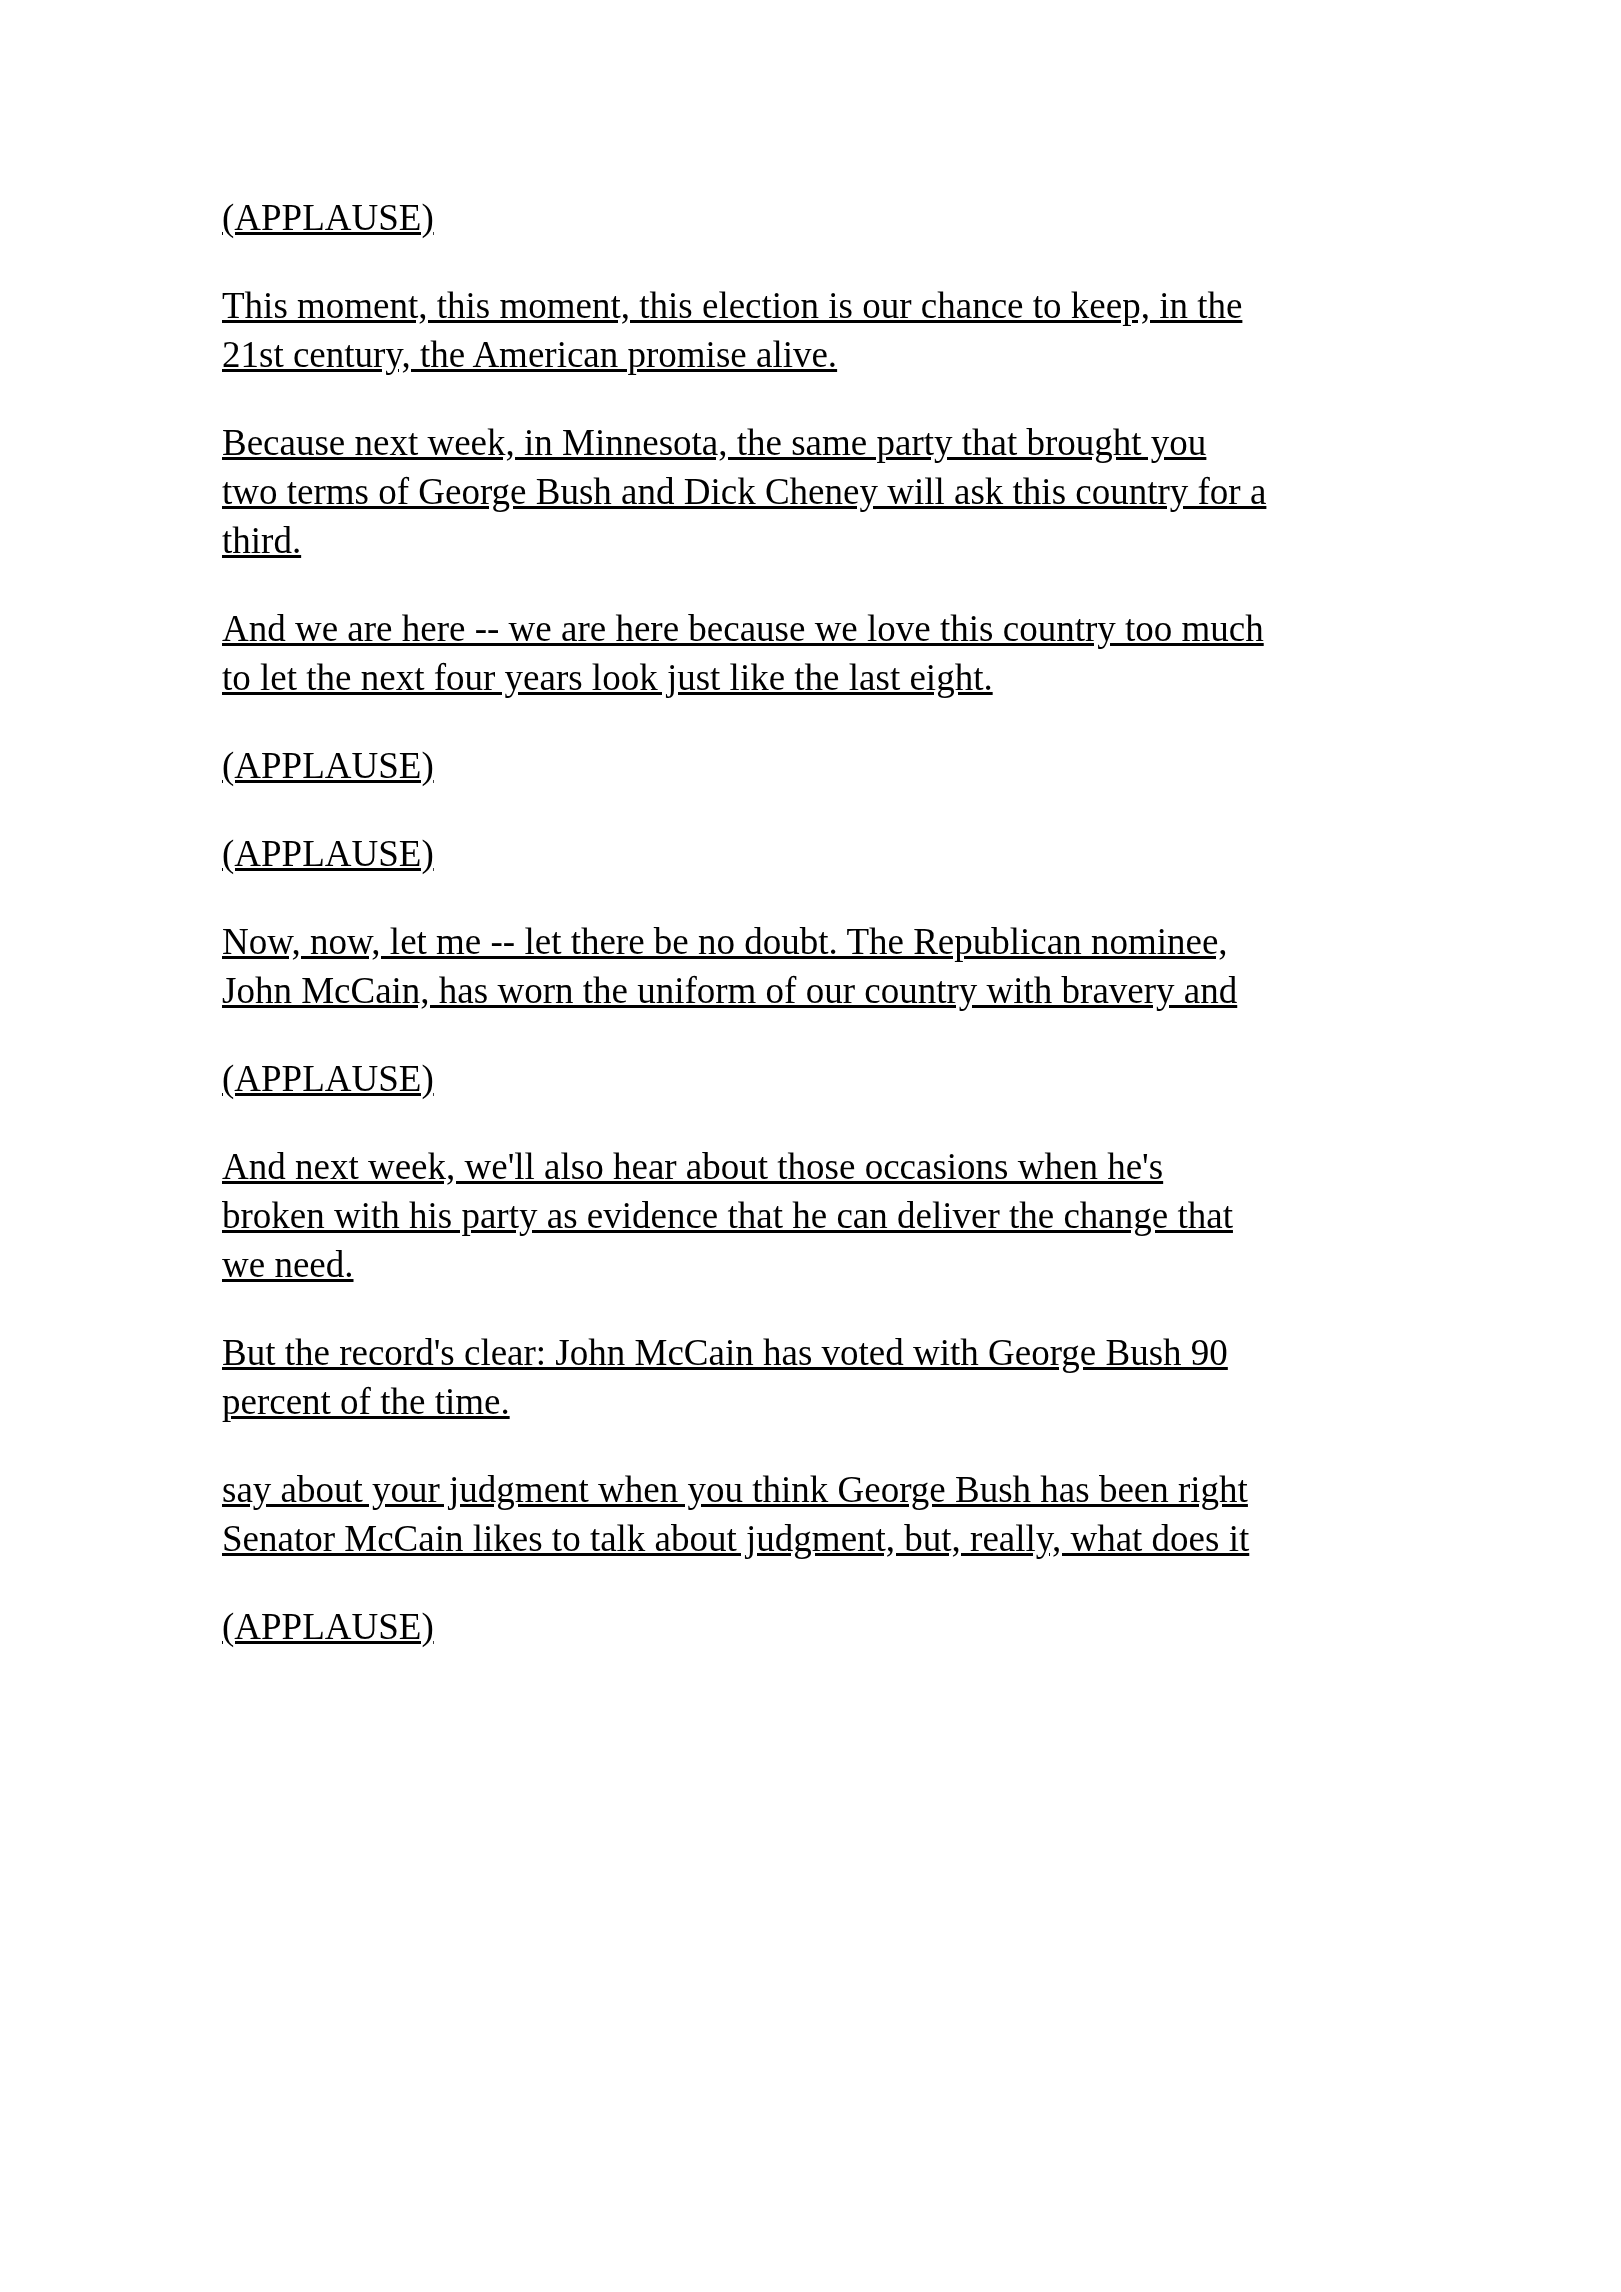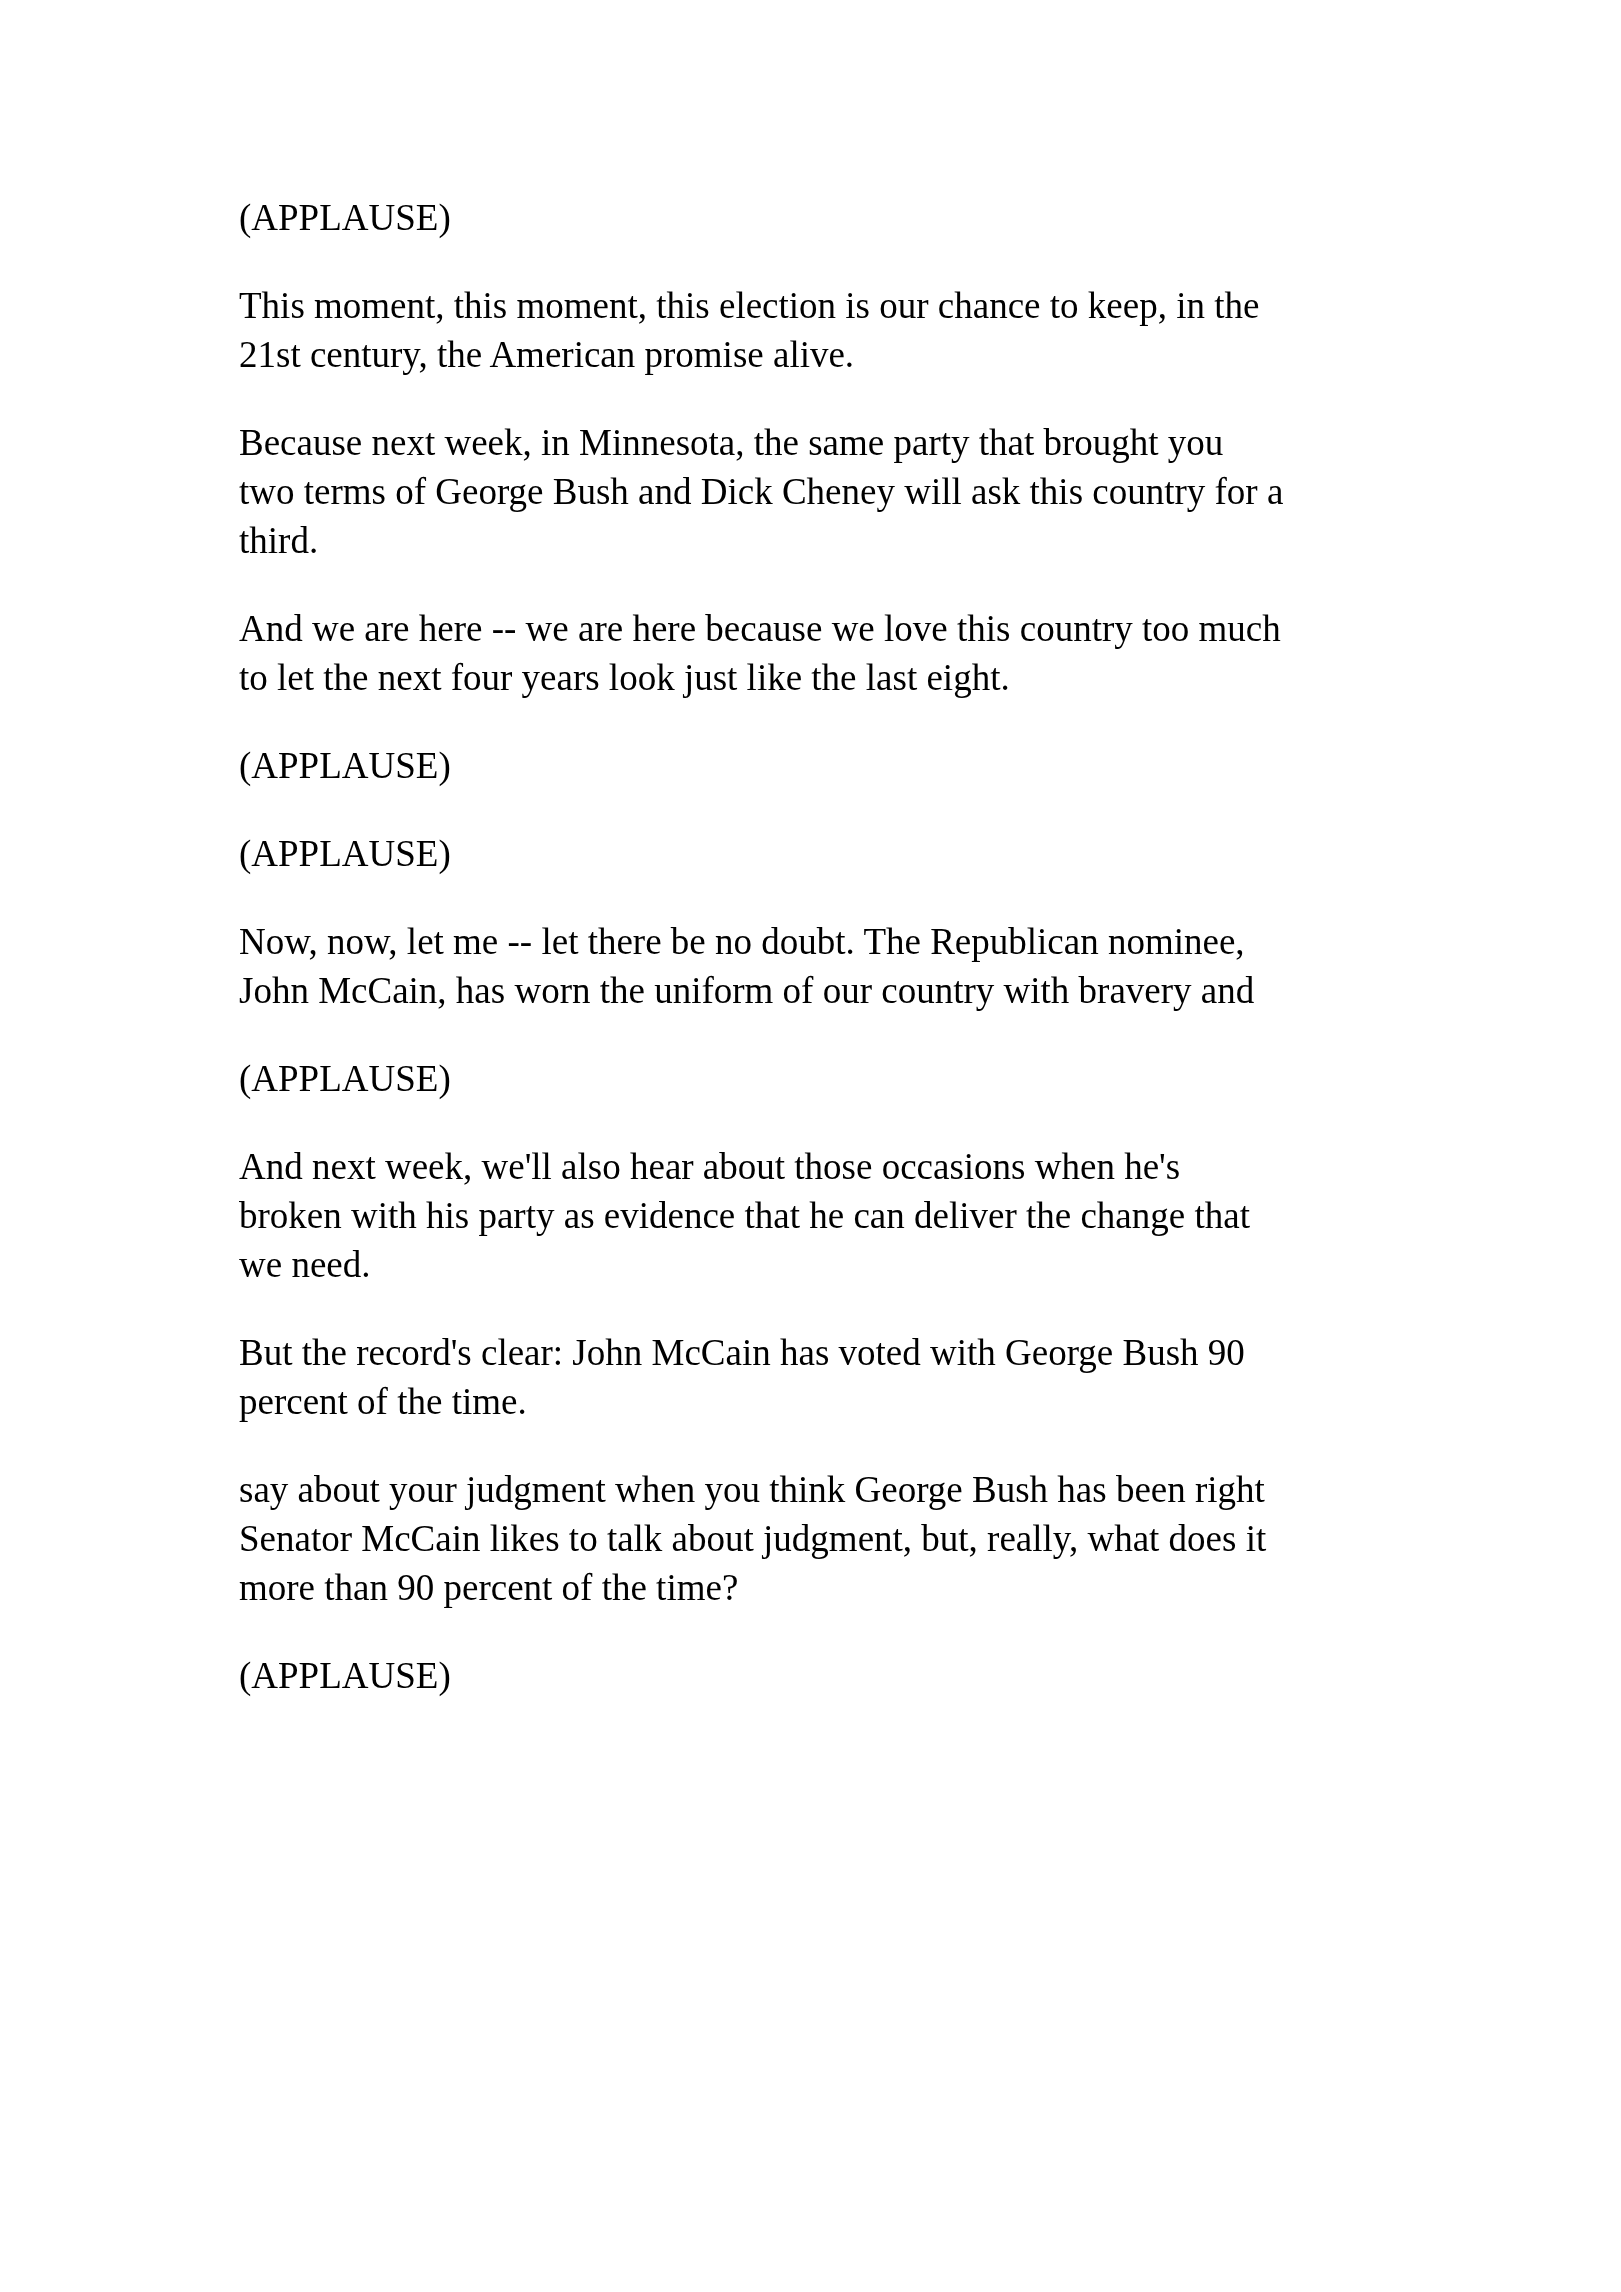--- a/index.html
+++ b/index.html
@@ -10,23 +10,24 @@
   .page {
     position: relative;
     width: 1621px;
     height: 2293px;
     background: #ffffff;
     overflow: hidden;
     font-family: "Liberation Serif", "DejaVu Serif", serif;
   }
   .text-block {
     position: absolute;
-    left: 239px;
+    left: 222px;
     top: 193px;
     width: 1143px;
+    text-decoration: underline;
   }
   .para {
     margin: 0 0 39px 0;
     padding: 0;
     font-size: 37px;
     line-height: 49px;
     color: #000000;
     font-weight: normal;
   }
   .line {
@@ -73,20 +74,19 @@
         <span class="line">broken with his party as evidence that he can deliver the change that</span>
         <span class="line">we need.</span>
       </p>
       <p class="para">
         <span class="line">But the record's clear: John McCain has voted with George Bush 90</span>
         <span class="line">percent of the time.</span>
       </p>
       <p class="para">
         <span class="line">say about your judgment when you think George Bush has been right</span>
         <span class="line">Senator McCain likes to talk about judgment, but, really, what does it</span>
-        <span class="line">more than 90 percent of the time?</span>
       </p>
       <p class="para">
         <span class="line">(APPLAUSE)</span>
       </p>
     </div>
 </div>
 
 
 </body></html>

